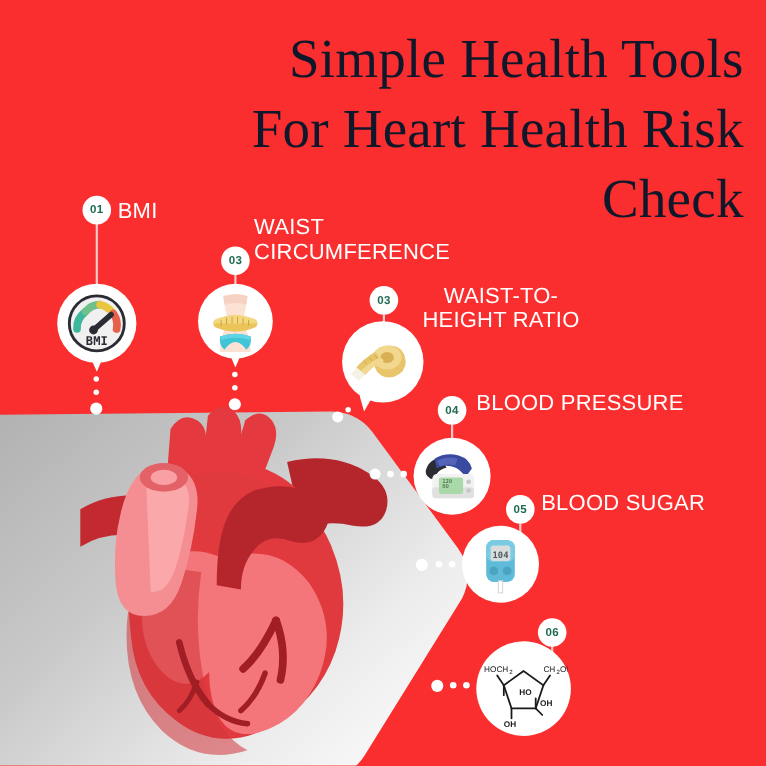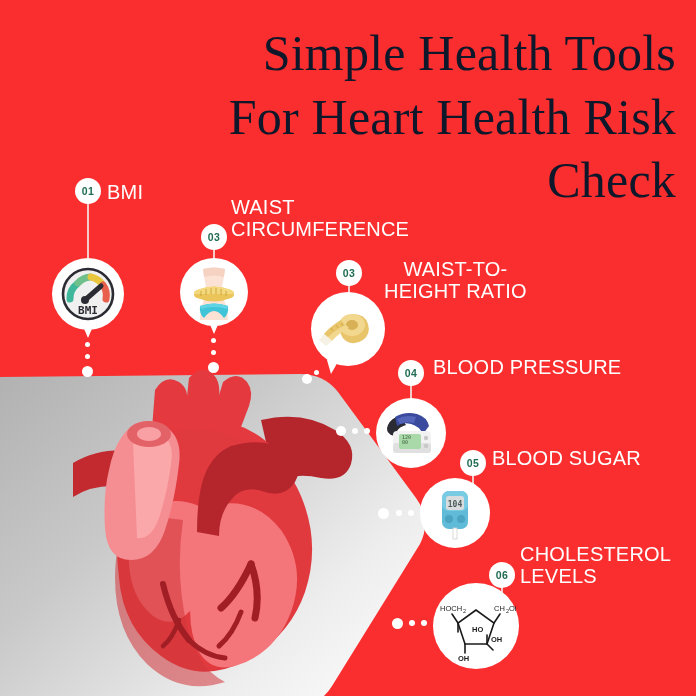--- a/index.html
+++ b/index.html
@@ -267,22 +267,20 @@
       <circle cx="34" cy="34" r="4" fill="#4AA4C2"></circle>
       <rect x="26" y="43" width="4" height="11" fill="#FFFFFF" stroke="#CFCFCF" stroke-width="0.8"></rect>
     </svg>
   </div>
   <div class="cdot" style="left:408px;top:510px;width:6px;height:6px;"></div>
   <div class="cdot" style="left:396px;top:510px;width:6px;height:6px;"></div>
   <div class="cdot" style="left:378px;top:508px;width:11px;height:11px;"></div>
 
   <div class="stem" style="left:501px;top:586px;height:14px;"></div>
   <div class="badge" style="left:489px;top:562px;">06</div>
-  <div class="lbl" style="left:520px;top:543px;">CHOLESTEROL
-LEVELS</div>
   <div class="iconc" style="left:433px;top:583px;width:86px;height:86px;">
     <svg width="80" height="80" viewBox="0 0 80 80">
       <g stroke="#1A1A1A" stroke-width="1.6" fill="none" stroke-linecap="round">
         <path d="M40 24 L22 37 L29 58 L51 58 L58 37 Z"></path>
         <line x1="22" y1="37" x2="16" y2="28"></line>
         <line x1="58" y1="37" x2="64" y2="28"></line>
         <line x1="29" y1="58" x2="29" y2="67"></line>
         <line x1="51" y1="58" x2="57" y2="64"></line>
         <line x1="22" y1="37" x2="22" y2="46"></line>
         <line x1="51" y1="58" x2="51" y2="49"></line>

